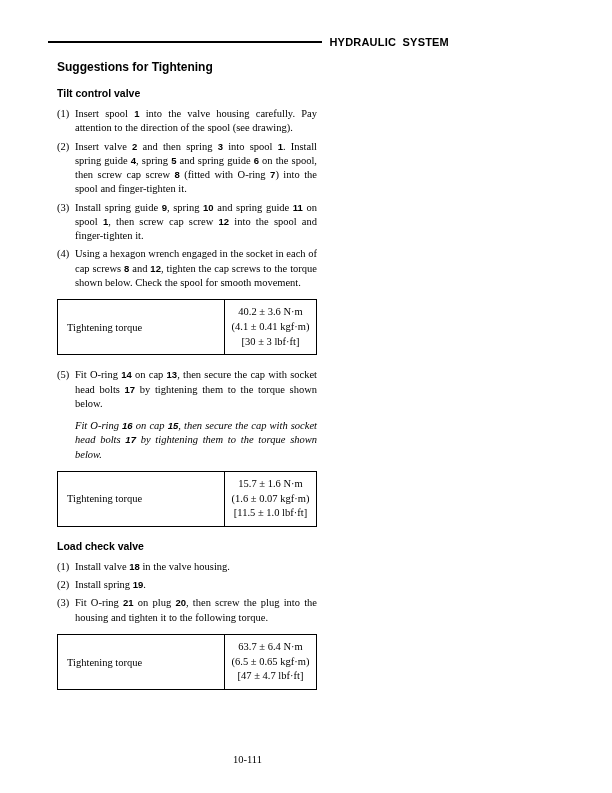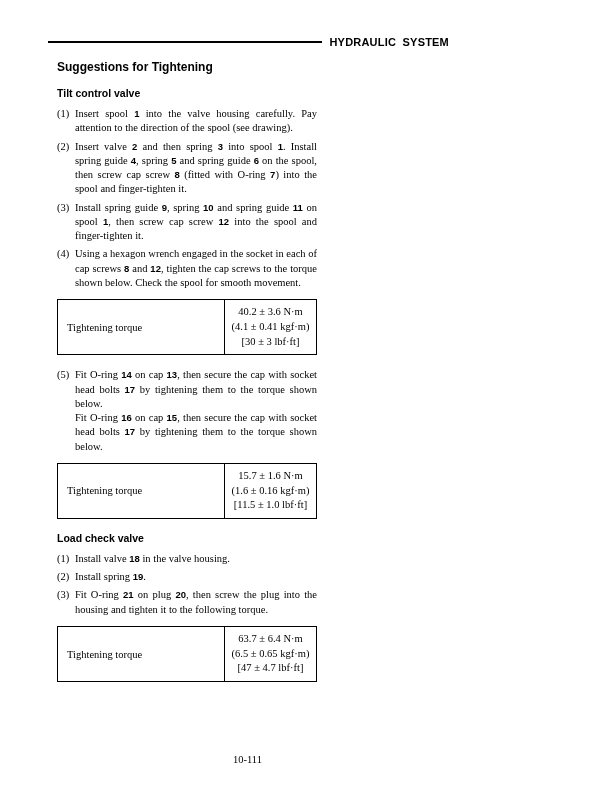--- a/index.html
+++ b/index.html
@@ -54,21 +54,21 @@
     }
     .section-heading.load { }
     .step {
       display: flex;
       margin-bottom: 4px;
       line-height: 1.36;
     }
     .step-num { flex: 0 0 18px; width: 18px; }
     .step-body { flex: 1; text-align: justify; }
     p.para { margin: 0; }
-    .para + .para { margin-top: 0; }
+    .para + .para { margin-top: 8px; font-style: italic; }
     .pn {
       font-family: "Liberation Sans", sans-serif;
       font-weight: bold;
       font-size: 9.5px;
     }
     .torque-table {
       border-collapse: collapse;
       width: 100%;
       margin: 9px 0 13px 0;
       font-size: 10.5px;
@@ -160,21 +160,21 @@
         <p class="para"><span>Fit O-ring </span><span class="pn">16</span><span> on cap </span><span class="pn">15</span><span>, then secure the cap with socket head bolts </span><span class="pn">17</span><span> by tightening them to the torque shown below.</span></p>
       </div>
     </div>
 
     <table class="torque-table">
       <tbody>
         <tr>
           <td class="t-label">Tightening torque</td>
           <td class="t-value">
             <div>15.7 ± 1.6 N·m</div>
-            <div>(1.6 ± 0.16 kgf·m)</div>
+            <div>(1.6 ± 0.07 kgf·m)</div>
             <div>[11.5 ± 1.0 lbf·ft]</div>
           </td>
         </tr>
       </tbody>
     </table>
 
     <div class="section-heading load">Load check valve</div>
 
     <div class="step">
       <span class="step-num">(1)</span>

